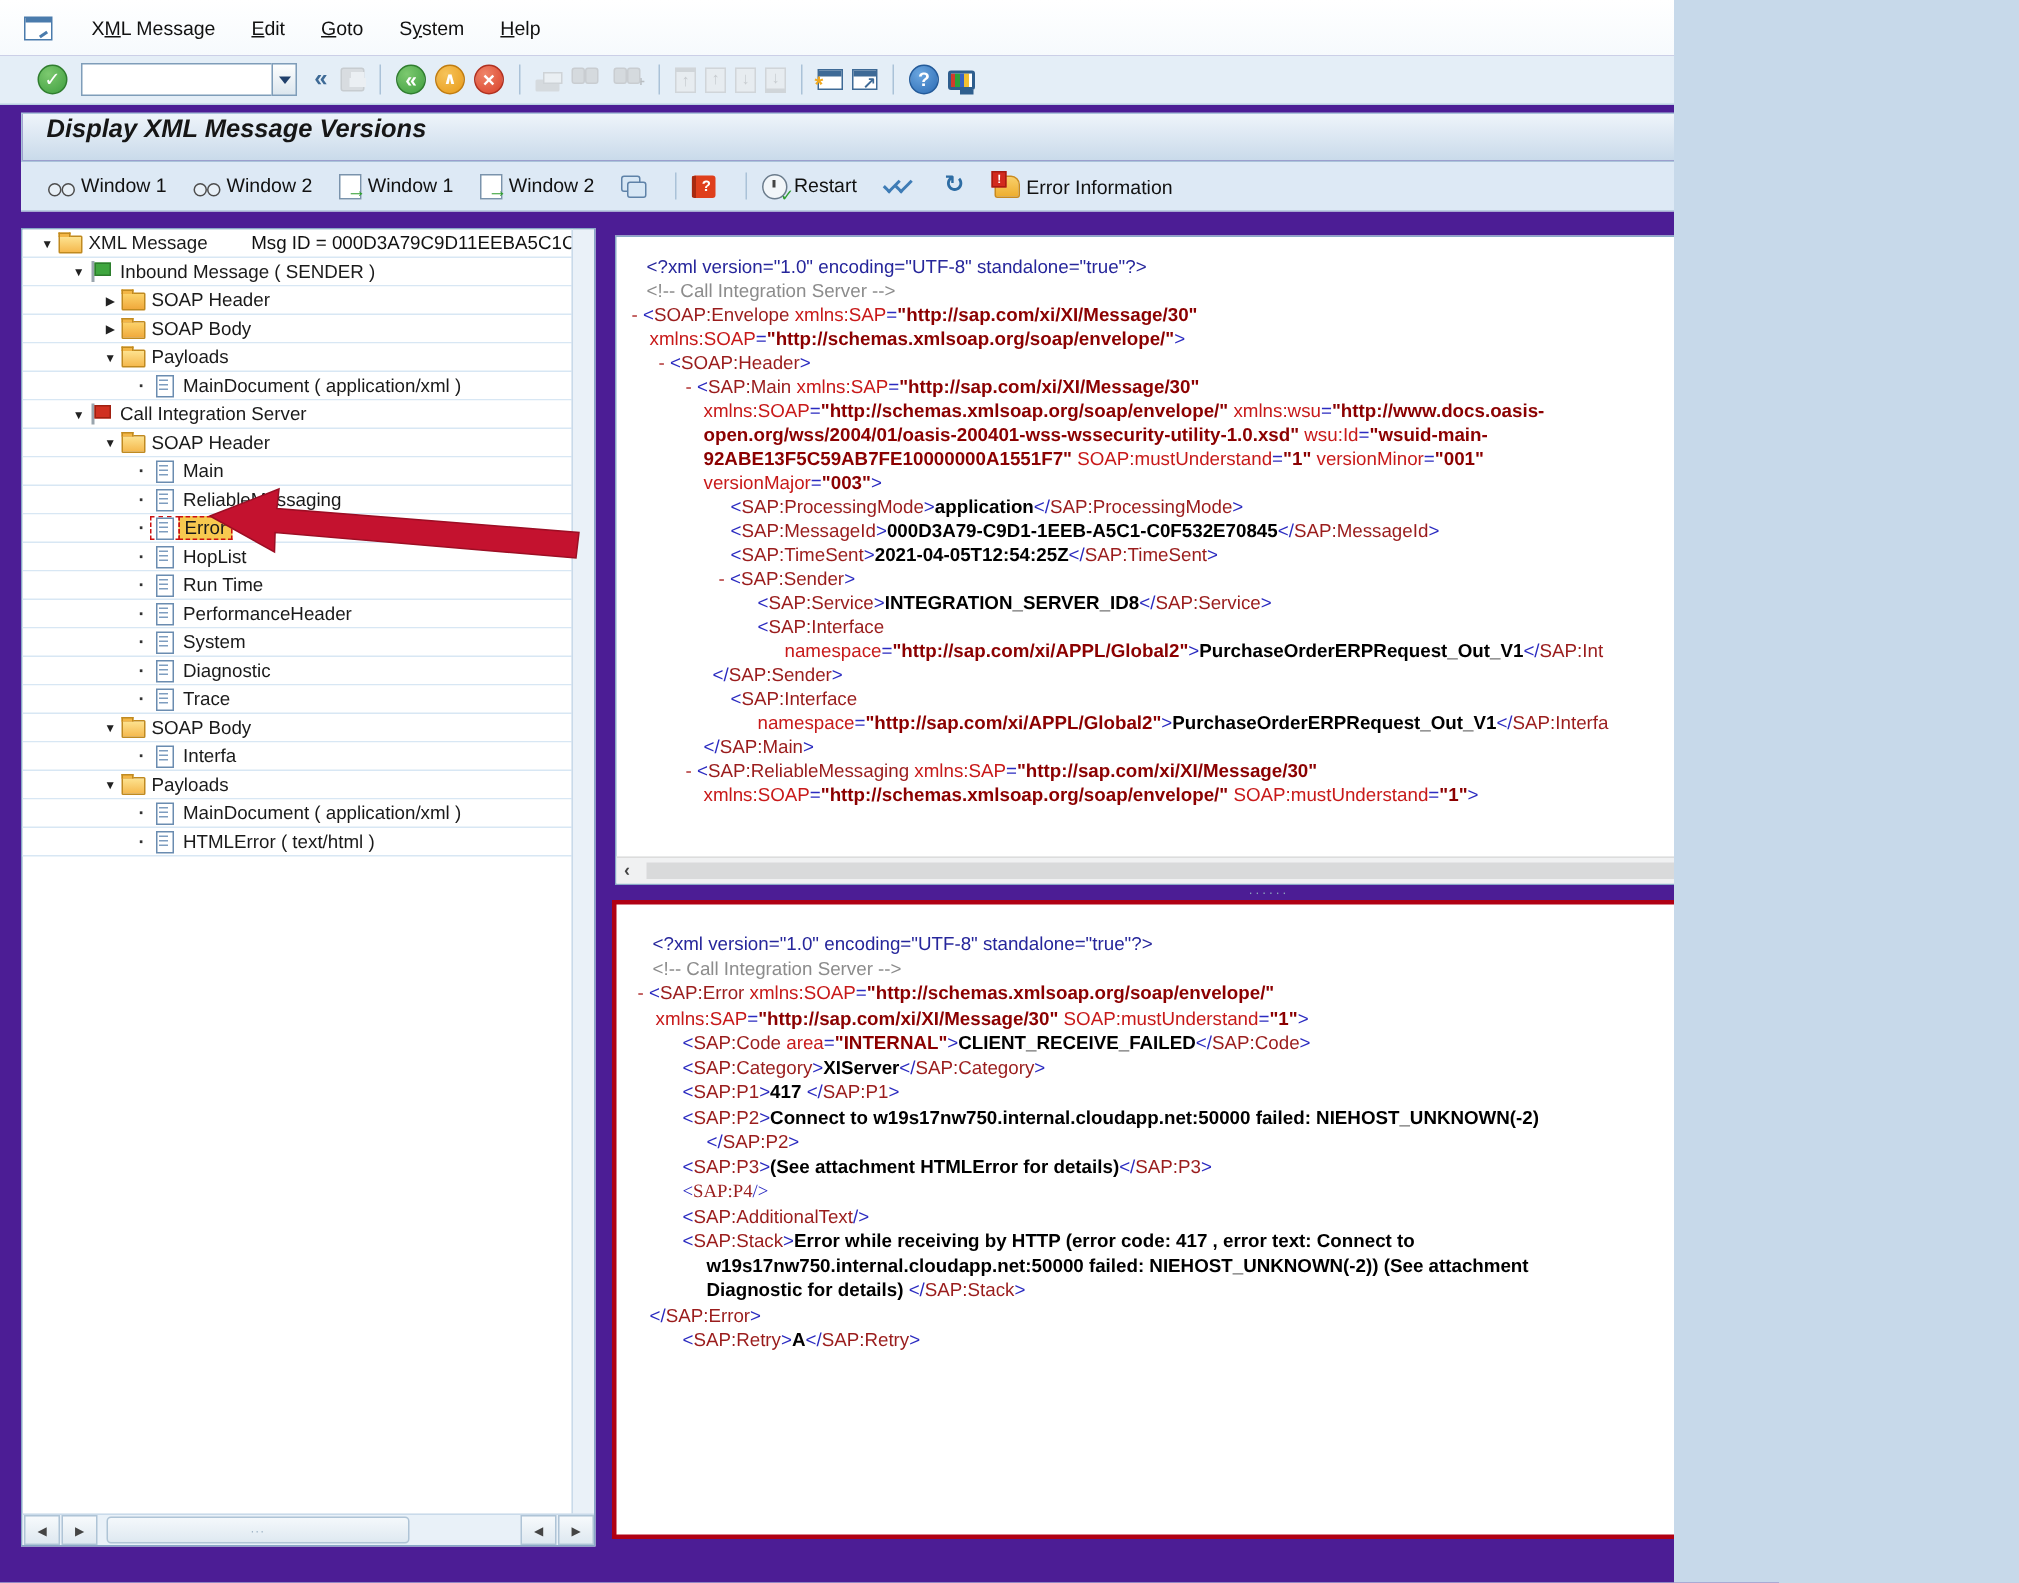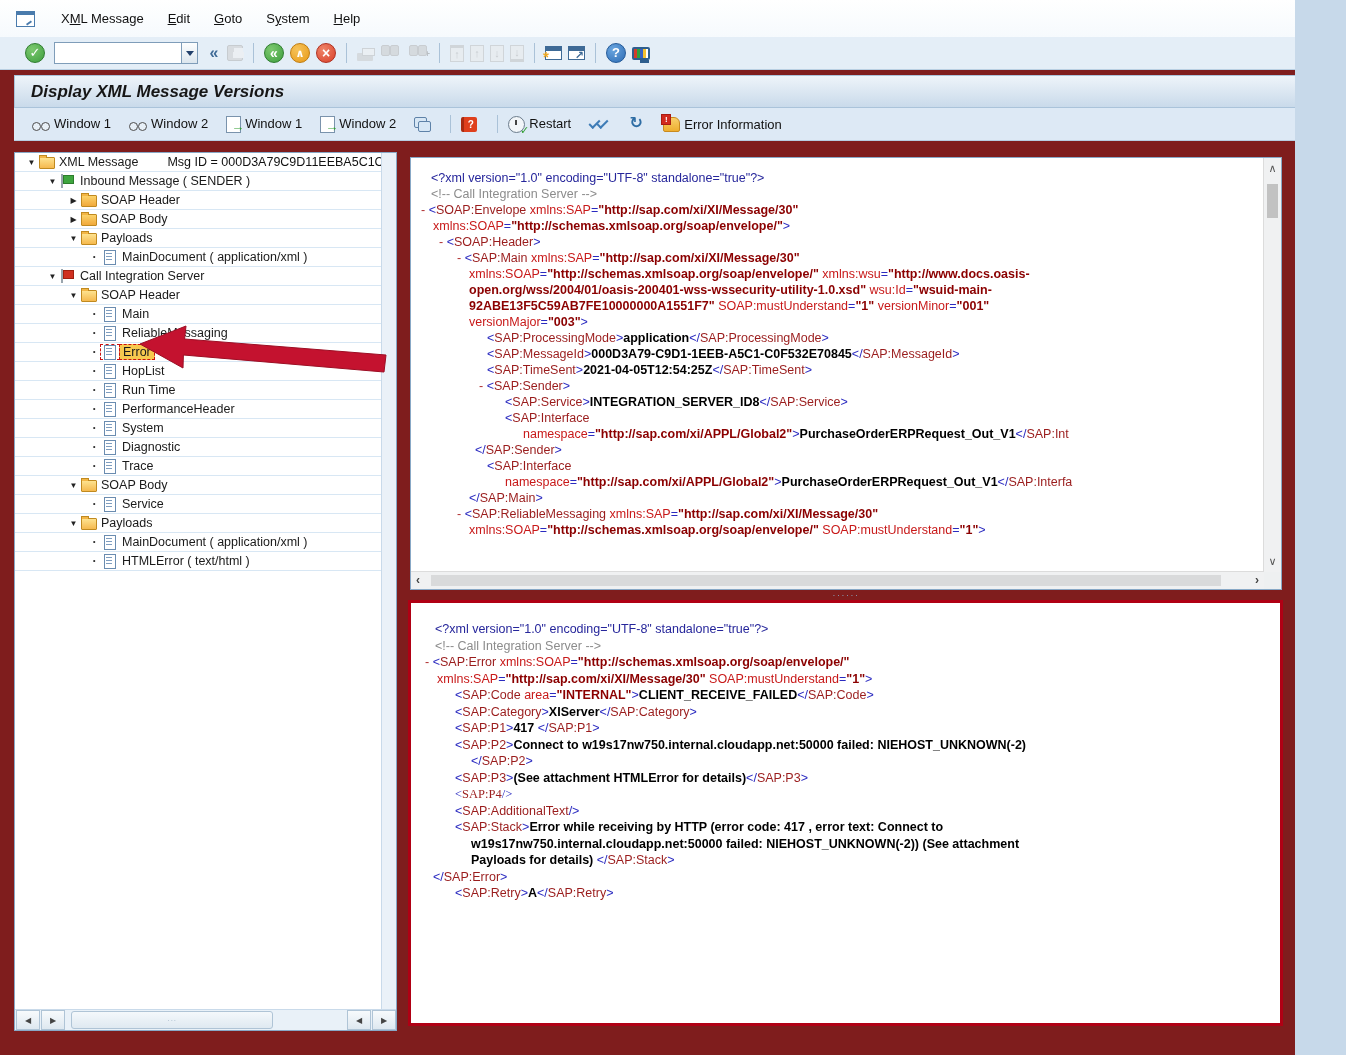--- a/index.html
+++ b/index.html
@@ -1,16 +1,16 @@
 <!DOCTYPE html>
 <html><head>
 <meta charset="utf-8">
 <style>
   html,body{margin:0;padding:0;background:#c7d9ea;}
-  .screen{position:relative;width:1295px;height:1055px;background:#7f1d1d;overflow:hidden;
+  .screen{position:relative;width:1116px;height:1055px;background:#4c1d95;overflow:hidden;
           font-family:"Liberation Sans","DejaVu Sans",sans-serif;color:#1a1a1a;}
   
   .menubar{position:absolute;left:0;top:0;width:100%;height:37px;background:linear-gradient(#ffffff,#f6fafd);
            border-bottom:1px solid #c3d5e6;display:flex;align-items:center;}
   .sysicon{width:17px;height:14px;border:1px solid #4a7bac;margin:0 14px 0 16px;position:relative;background:#fff;}
   .sysicon::before{content:"";position:absolute;left:0;top:0;width:100%;height:3px;background:#4a7bac;}
   .sysicon::after{content:"";position:absolute;right:2px;bottom:2px;width:6px;height:2px;background:#4a7bac;transform:rotate(-35deg);}
   .menu-item{padding:4px 12px;font-size:13px;color:#111;cursor:default;}
   .menu-item u{text-decoration:underline;}
   
@@ -47,21 +47,21 @@
   .i-monitor::after{content:"";position:absolute;left:6px;bottom:-5px;width:9px;height:3px;background:#2e5e8e;}
   .cmdfield{display:flex;align-items:center;margin:0 6px;}
   .cmdfield input{width:118px;height:20px;border:1px solid #7f9db9;border-right:none;font-size:12px;padding:0 4px;}
   .dd{width:17px;height:22px;border:1px solid #7f9db9;background:linear-gradient(#fdfefe,#dce6ee);
       display:flex;align-items:center;justify-content:center;box-sizing:border-box;}
   .dd::after{content:"";border:4px solid transparent;border-top:5px solid #21406b;margin-top:4px;}
   .dis{opacity:.55;filter:grayscale(1);}
   
   .titlebar{position:absolute;left:14px;top:75px;width:1318px;height:33px;
       background:linear-gradient(#eef4fa,#c9daea);border:1px solid #aac3da;box-sizing:border-box;
-      display:flex;align-items:center;}
+      display:flex;align-items:flex-start;}
   .titlebar .t{font-size:17px;font-weight:bold;font-style:italic;margin-left:16px;color:#161616;}
   
   .appbar{position:absolute;left:14px;top:108px;width:1318px;height:33px;background:#dde9f5;
       border-bottom:1px solid #b7cde0;display:flex;align-items:center;padding-left:14px;box-sizing:border-box;}
   .ab-btn{display:flex;margin-right:10px;padding:2px 4px;font-size:13px;color:#111;cursor:default;}
   .ab-btn .lbl{margin-left:4px;}
   .ab-sep{width:1px;height:18px;background:#aac2d8;margin:0 6px;}
   .ico{position:relative;display:inline-block;width:18px;height:16px;}
   .ic-glasses::before,.ic-glasses::after{content:"";position:absolute;bottom:1px;width:7px;height:7px;
       border:1.5px solid #4d4d4d;border-radius:50%;background:#e8f0f7;}
@@ -372,21 +372,21 @@
           <span class="t-ico">
             <span class="fold open"></span>
           </span>
           <span class="t-label">SOAP Body</span>
         </div>
         <div class="tree-row" style="padding-left: 73px;">
           <span class="bullet">·</span>
           <span class="t-ico">
             <span class="docic"></span>
           </span>
-          <span class="t-label">Service</span>
+          <span class="t-label">Interfa</span>
         </div>
         <div class="tree-row" style="padding-left: 52px;">
           <span class="caret">▼</span>
           <span class="t-ico">
             <span class="fold open"></span>
           </span>
           <span class="t-label">Payloads</span>
         </div>
         <div class="tree-row" style="padding-left: 73px;">
           <span class="bullet">·</span>
@@ -464,21 +464,21 @@
         <div class="xline" style="padding-left: 32px;"><span class="tk-p">&lt;</span><span class="tk-e">SAP:Code</span><span class="tk-a"> area</span><span class="tk-p">=</span><span class="tk-v">"INTERNAL"</span><span class="tk-p">&gt;</span><span class="tk-t">CLIENT_RECEIVE_FAILED</span><span class="tk-p">&lt;/</span><span class="tk-e">SAP:Code</span><span class="tk-p">&gt;</span></div>
         <div class="xline" style="padding-left: 32px;"><span class="tk-p">&lt;</span><span class="tk-e">SAP:Category</span><span class="tk-p">&gt;</span><span class="tk-t">XIServer</span><span class="tk-p">&lt;/</span><span class="tk-e">SAP:Category</span><span class="tk-p">&gt;</span></div>
         <div class="xline" style="padding-left: 32px;"><span class="tk-p">&lt;</span><span class="tk-e">SAP:P1</span><span class="tk-p">&gt;</span><span class="tk-t">417 </span><span class="tk-p">&lt;/</span><span class="tk-e">SAP:P1</span><span class="tk-p">&gt;</span></div>
         <div class="xline" style="padding-left: 32px;"><span class="tk-p">&lt;</span><span class="tk-e">SAP:P2</span><span class="tk-p">&gt;</span><span class="tk-t">Connect to w19s17nw750.internal.cloudapp.net:50000 failed: NIEHOST_UNKNOWN(-2)</span></div>
         <div class="xline" style="padding-left: 48px;"><span class="tk-p">&lt;/</span><span class="tk-e">SAP:P2</span><span class="tk-p">&gt;</span></div>
         <div class="xline" style="padding-left: 32px;"><span class="tk-p">&lt;</span><span class="tk-e">SAP:P3</span><span class="tk-p">&gt;</span><span class="tk-t">(See attachment HTMLError for details)</span><span class="tk-p">&lt;/</span><span class="tk-e">SAP:P3</span><span class="tk-p">&gt;</span></div>
         <div class="xline" style="padding-left: 32px; font-family: Liberation Serif, serif;"><span class="tk-p">&lt;</span><span class="tk-e">SAP:P4</span><span class="tk-p">/&gt;</span></div>
         <div class="xline" style="padding-left: 32px;"><span class="tk-p">&lt;</span><span class="tk-e">SAP:AdditionalText</span><span class="tk-p">/&gt;</span></div>
         <div class="xline" style="padding-left: 32px;"><span class="tk-p">&lt;</span><span class="tk-e">SAP:Stack</span><span class="tk-p">&gt;</span><span class="tk-t">Error while receiving by HTTP (error code: 417 , error text: Connect to</span></div>
         <div class="xline" style="padding-left: 48px;"><span class="tk-t">w19s17nw750.internal.cloudapp.net:50000 failed: NIEHOST_UNKNOWN(-2)) (See attachment</span></div>
-        <div class="xline" style="padding-left: 48px;"><span class="tk-t">Payloads for details) </span><span class="tk-p">&lt;/</span><span class="tk-e">SAP:Stack</span><span class="tk-p">&gt;</span></div>
+        <div class="xline" style="padding-left: 48px;"><span class="tk-t">Diagnostic for details) </span><span class="tk-p">&lt;/</span><span class="tk-e">SAP:Stack</span><span class="tk-p">&gt;</span></div>
         <div class="xline" style="padding-left: 10px;"><span class="tk-p">&lt;/</span><span class="tk-e">SAP:Error</span><span class="tk-p">&gt;</span></div>
         <div class="xline" style="padding-left: 32px;"><span class="tk-p">&lt;</span><span class="tk-e">SAP:Retry</span><span class="tk-p">&gt;</span><span class="tk-t">A</span><span class="tk-p">&lt;/</span><span class="tk-e">SAP:Retry</span><span class="tk-p">&gt;</span></div>
       </div>
   </div>
 
   <svg class="arrow-svg" width="258" height="64" viewBox="0 0 258 64">
     <polygon points="4,26 50,8 48.6,21 250,37 248,54 47.4,37 47,50" fill="#c4122f" stroke="#9c0e24" stroke-width="1"></polygon>
   </svg>
 
 </div>

